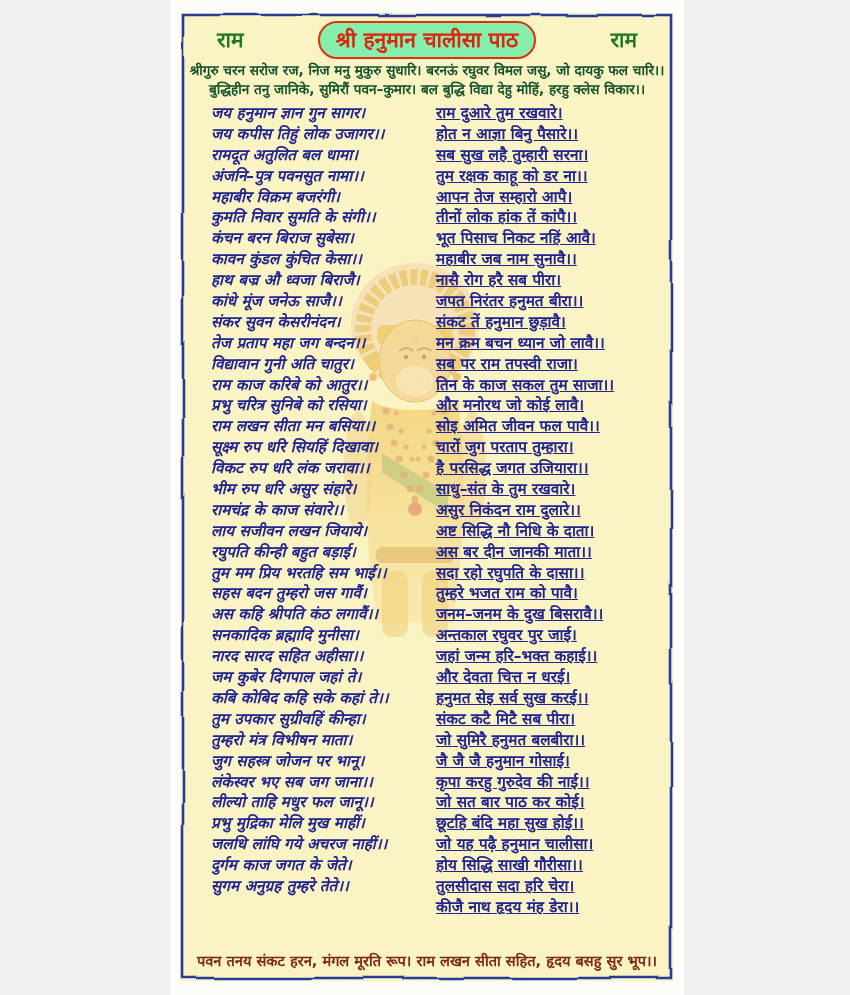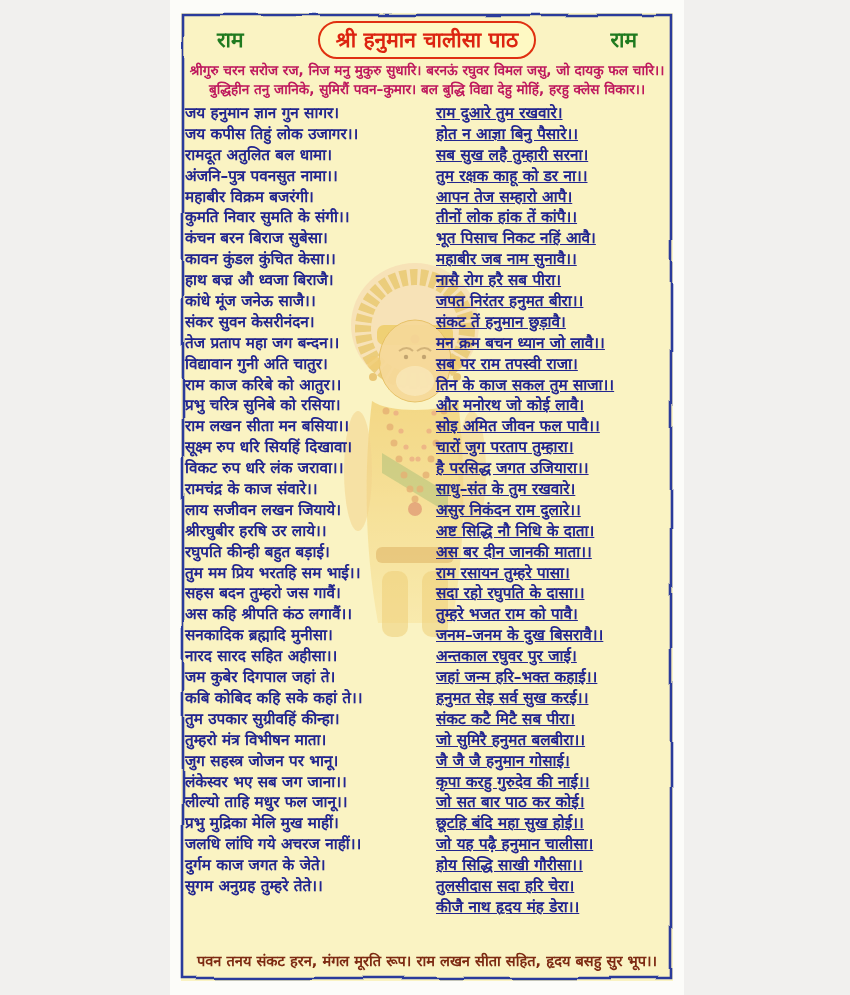--- a/index.html
+++ b/index.html
@@ -25,46 +25,46 @@
   }
   .header-row{
     margin-top:8px;height:38px;
     display:flex;align-items:center;justify-content:space-between;
     padding:0 36px;
   }
   .ram-text{
     color:#1f7a1f;font-weight:bold;font-size:21px;line-height:1;
   }
   .title-oval{
-    background:#fef9c3;border:2.5px solid #e03010;border-radius:22px;
+    background:#86efac;border:2.5px solid #e03010;border-radius:22px;
     padding:2px 16px 4px 16px;
     display:flex;align-items:flex-start;justify-content:center;
   }
   .title-oval span{
     color:#dc2410;font-weight:bold;font-size:21px;white-space:nowrap;
   }
   .doha{
     margin-top:2px;text-align:center;
-    color:#be185d;font-weight:bold;font-size:13.6px;line-height:19px;
+    color:#14532d;font-weight:bold;font-size:13.6px;line-height:19px;
   }
   .verses{
     position:relative;margin-top:4px;height:838px;
   }
   .watermark-svg{
     position:absolute;left:143px;top:138px;width:182px;height:402px;
     opacity:.62;filter:blur(.4px);z-index:0;pointer-events:none;
   }
   .cols{
     position:relative;z-index:1;display:flex;height:100%;
   }
   .col{
     line-height:20.9px;font-size:15.3px;font-weight:bold;color:#22258f;
     white-space:nowrap;
   }
-  .col-left{width:245px;padding-left:4px;box-sizing:border-box;}
+  .col-left{width:245px;padding-left:30px;box-sizing:border-box;font-style:italic;}
   .col-right{flex:1;padding-left:10px;box-sizing:border-box;text-decoration:underline;}
   .verse-line{height:20.9px;}
   .separator-svg{display:block;margin:0 auto;width:482px;height:9px;}
   .footer-doha{
     margin-top:1px;text-align:center;
     color:#7d2a12;font-weight:bold;font-size:14.6px;line-height:20px;
     white-space:nowrap;
   }
 </style>
 </head>
@@ -170,23 +170,23 @@
               <div class="verse-line">हाथ बज्र औ ध्वजा बिराजै।</div>
               <div class="verse-line">कांधे मूंज जनेऊ साजै।।</div>
               <div class="verse-line">संकर सुवन केसरीनंदन।</div>
               <div class="verse-line">तेज प्रताप महा जग बन्दन।।</div>
               <div class="verse-line">विद्यावान गुनी अति चातुर।</div>
               <div class="verse-line">राम काज करिबे को आतुर।।</div>
               <div class="verse-line">प्रभु चरित्र सुनिबे को रसिया।</div>
               <div class="verse-line">राम लखन सीता मन बसिया।।</div>
               <div class="verse-line">सूक्ष्म रुप धरि सियहिं दिखावा।</div>
               <div class="verse-line">विकट रुप धरि लंक जरावा।।</div>
+              <div class="verse-line">भीम रुप धरि असुर संहारे।</div>
               <div class="verse-line">रामचंद्र के काज संवारे।।</div>
               <div class="verse-line">लाय सजीवन लखन जियाये।</div>
-              <div class="verse-line">श्रीरघुबीर हरषि उर लाये।।</div>
               <div class="verse-line">रघुपति कीन्ही बहुत बड़ाई।</div>
               <div class="verse-line">तुम मम प्रिय भरतहि सम भाई।।</div>
               <div class="verse-line">सहस बदन तुम्हरो जस गावैं।</div>
               <div class="verse-line">अस कहि श्रीपति कंठ लगावैं।।</div>
               <div class="verse-line">सनकादिक ब्रह्मादि मुनीसा।</div>
               <div class="verse-line">नारद सारद सहित अहीसा।।</div>
               <div class="verse-line">जम कुबेर दिगपाल जहां ते।</div>
               <div class="verse-line">कबि कोबिद कहि सके कहां ते।।</div>
               <div class="verse-line">तुम उपकार सुग्रीवहिं कीन्हा।</div>
               <div class="verse-line">तुम्हरो मंत्र विभीषन माता।</div>
@@ -214,26 +214,26 @@
               <div class="verse-line">सब पर राम तपस्वी राजा।</div>
               <div class="verse-line">तिन के काज सकल तुम साजा।।</div>
               <div class="verse-line">और मनोरथ जो कोई लावै।</div>
               <div class="verse-line">सोइ अमित जीवन फल पावै।।</div>
               <div class="verse-line">चारों जुग परताप तुम्हारा।</div>
               <div class="verse-line">है परसिद्ध जगत उजियारा।।</div>
               <div class="verse-line">साधु–संत के तुम रखवारे।</div>
               <div class="verse-line">असुर निकंदन राम दुलारे।।</div>
               <div class="verse-line">अष्ट सिद्धि नौ निधि के दाता।</div>
               <div class="verse-line">अस बर दीन जानकी माता।।</div>
-              <div class="verse-line">राम रसायन तुम्हरे पासा।</div>
               <div class="verse-line">सदा रहो रघुपति के दासा।।</div>
               <div class="verse-line">तुम्हरे भजत राम को पावै।</div>
               <div class="verse-line">जनम–जनम के दुख बिसरावै।।</div>
               <div class="verse-line">अन्तकाल रघुवर पुर जाई।</div>
               <div class="verse-line">जहां जन्म हरि–भक्त कहाई।।</div>
+              <div class="verse-line">और देवता चित्त न धरई।</div>
               <div class="verse-line">हनुमत सेइ सर्व सुख करई।।</div>
               <div class="verse-line">संकट कटै मिटै सब पीरा।</div>
               <div class="verse-line">जो सुमिरै हनुमत बलबीरा।।</div>
               <div class="verse-line">जै जै जै हनुमान गोसाई।</div>
               <div class="verse-line">कृपा करहु गुरुदेव की नाई।।</div>
               <div class="verse-line">जो सत बार पाठ कर कोई।</div>
               <div class="verse-line">छूटहि बंदि महा सुख होई।।</div>
               <div class="verse-line">जो यह पढ़ै हनुमान चालीसा।</div>
               <div class="verse-line">होय सिद्धि साखी गौरीसा।।</div>
               <div class="verse-line">तुलसीदास सदा हरि चेरा।</div>

